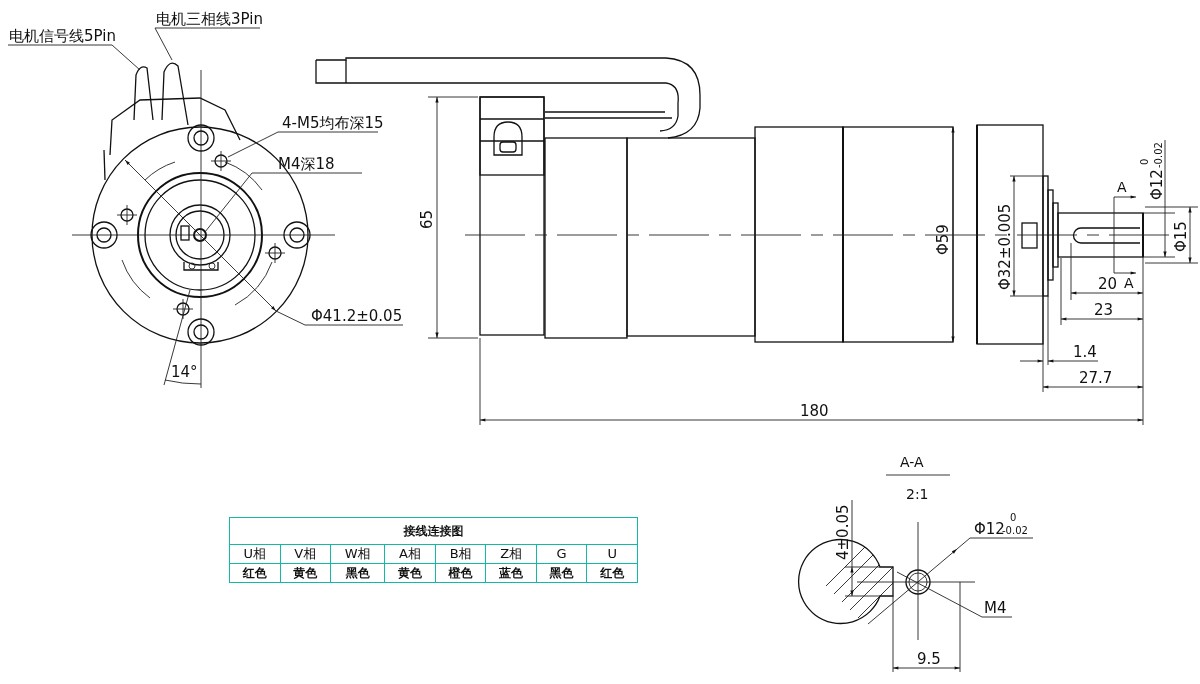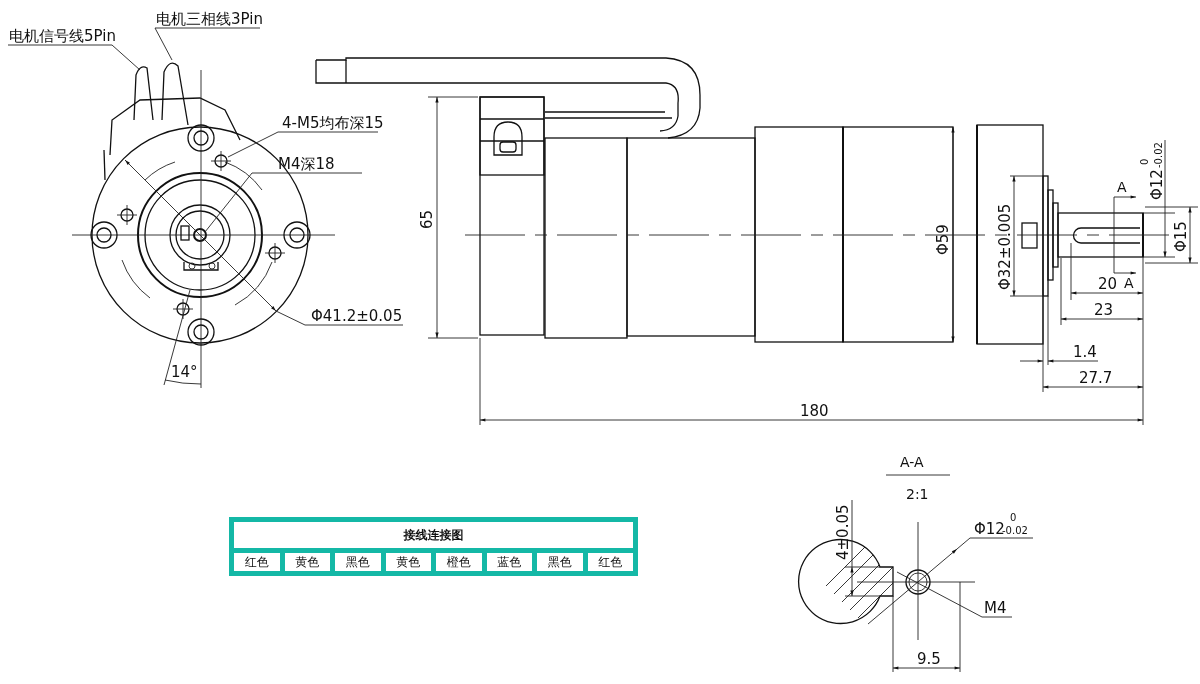--- a/index.html
+++ b/index.html
@@ -7,23 +7,23 @@
   svg { position: absolute; left: 0; top: 0; }
   .ln { stroke: #111; stroke-width: 1.3; fill: none; }
   .thk { stroke: #111; stroke-width: 2; fill: none; }
   .thin { stroke: #222; stroke-width: 0.9; fill: none; }
   .ctr { stroke: #222; stroke-width: 0.9; fill: none; stroke-dasharray: 60 10 12 10; }
   .hatch { stroke: #222; stroke-width: 0.9; }
   .txt { font-family: "DejaVu Sans", sans-serif; font-size: 15px; fill: #111; }
   .txt-sm { font-family: "DejaVu Sans", sans-serif; font-size: 10px; fill: #111; }
   .lbl { font-family: "DejaVu Sans", sans-serif; font-size: 14px; fill: #111; }
   .wiring-table { position: absolute; left: 229px; top: 517px; width: 409px; border-collapse: collapse; font-family: "DejaVu Sans", sans-serif; font-size: 13px; color: #111; }
-  .wiring-table td { border: 5px solid #14b8a6; text-align: center; padding: 0; height: 18px; line-height: 18px; }
+  .wiring-table td { border: 1px solid #14b8a6; text-align: center; padding: 0; height: 18px; line-height: 18px; }
   .wiring-table .title-cell { height: 26px; font-weight: bold; font-size: 12px; }
-  .wiring-table .color-row td { font-size: 12px; font-weight: normal; }
+  .wiring-table .color-row td { font-size: 12px; font-weight: bold; }
 </style>
 </head>
 <body>
 
 <svg width="1200" height="684" viewBox="0 0 1200 684">
   <defs>
     <marker id="arr" viewBox="0 0 10 10" refX="10" refY="5" markerWidth="9" markerHeight="6" orient="auto-start-reverse">
       <path d="M0,2 L10,5 L0,8 z" fill="#111"></path>
     </marker>
     <clipPath id="secClip">
@@ -254,20 +254,30 @@
     <line class="thin" x1="893" y1="668" x2="960" y2="668" marker-start="url(#arr)" marker-end="url(#arr)"></line>
     <text class="txt" x="917" y="664">9.5</text>
   </g>
 </svg>
 
 <table class="wiring-table">
   <tbody>
       <tr>
     <td colspan="8" class="title-cell">接线连接图</td>
   </tr>
+  <tr class="phase-row">
+    <td>U相</td>
+    <td>V相</td>
+    <td>W相</td>
+    <td>A相</td>
+    <td>B相</td>
+    <td>Z相</td>
+    <td>G</td>
+    <td>U</td>
+  </tr>
   <tr class="color-row">
     <td>红色</td>
     <td>黄色</td>
     <td>黑色</td>
     <td>黄色</td>
     <td>橙色</td>
     <td>蓝色</td>
     <td>黑色</td>
     <td>红色</td>
   </tr>

